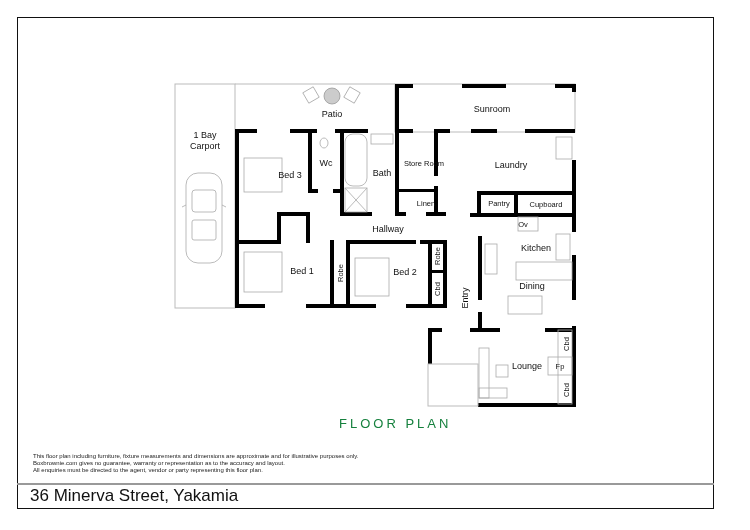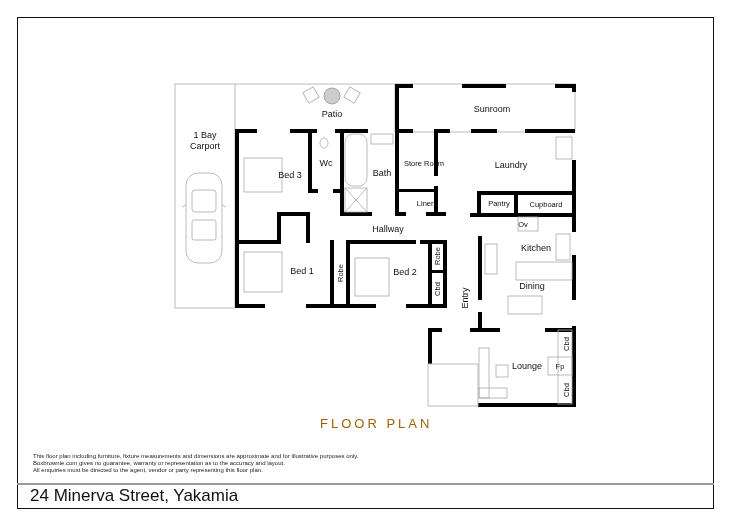--- a/index.html
+++ b/index.html
@@ -1,21 +1,21 @@
 <!DOCTYPE html>
 <html><head>
 <meta charset="utf-8">
 <style>
   html, body { margin: 0; padding: 0; background: #ffffff; }
   body { width: 750px; height: 530px; position: relative; overflow: hidden; font-family: "Liberation Sans", sans-serif; color: #111; }
   .frame { position: absolute; left: 17px; top: 17px; width: 697px; height: 492px; border: 1.5px solid #111; box-sizing: border-box; }
   .addr-bar { position: absolute; left: 17px; top: 483px; width: 697px; height: 26px; border-top: 2px solid #999; box-sizing: border-box; }
   .addr { position: absolute; left: 30px; top: 486px; font-size: 17px; color: #111; }
   .disclaimer { position: absolute; left: 33px; top: 453px; font-size: 6px; line-height: 7px; color: #222; }
-  .fp-title { position: absolute; left: 320px; top: 416px; font-size: 13px; letter-spacing: 3px; color: #a16207; }
+  .fp-title { position: absolute; left: 339px; top: 416px; font-size: 13px; letter-spacing: 3px; color: #15803d; }
   svg { position: absolute; left: 0; top: 0; }
   .lbl { font-family: "Liberation Sans", sans-serif; font-size: 9px; fill: #111; }
   .lbl-s { font-family: "Liberation Sans", sans-serif; font-size: 7.5px; fill: #111; }
   .wall { fill: #000; }
   .thin { stroke: #bbb; stroke-width: 1; fill: none; }
   .fur { stroke: #aaa; stroke-width: 0.8; fill: none; }
 </style>
 </head>
 <body>
 
@@ -167,13 +167,13 @@
 
 <div class="fp-title">FLOOR PLAN</div>
 
 <div class="disclaimer">
   <div>This floor plan including furniture, fixture measurements and dimensions are approximate and for illustrative purposes only.</div>
   <div>Boxbrownie.com gives no guarantee, warranty or representation as to the accuracy and layout.</div>
   <div>All enquiries must be directed to the agent, vendor or party representing this floor plan.</div>
 </div>
 
 <div class="addr-bar"></div>
-<div class="addr">24 Minerva Street, Yakamia</div>
+<div class="addr">36 Minerva Street, Yakamia</div>
 
 </body></html>

